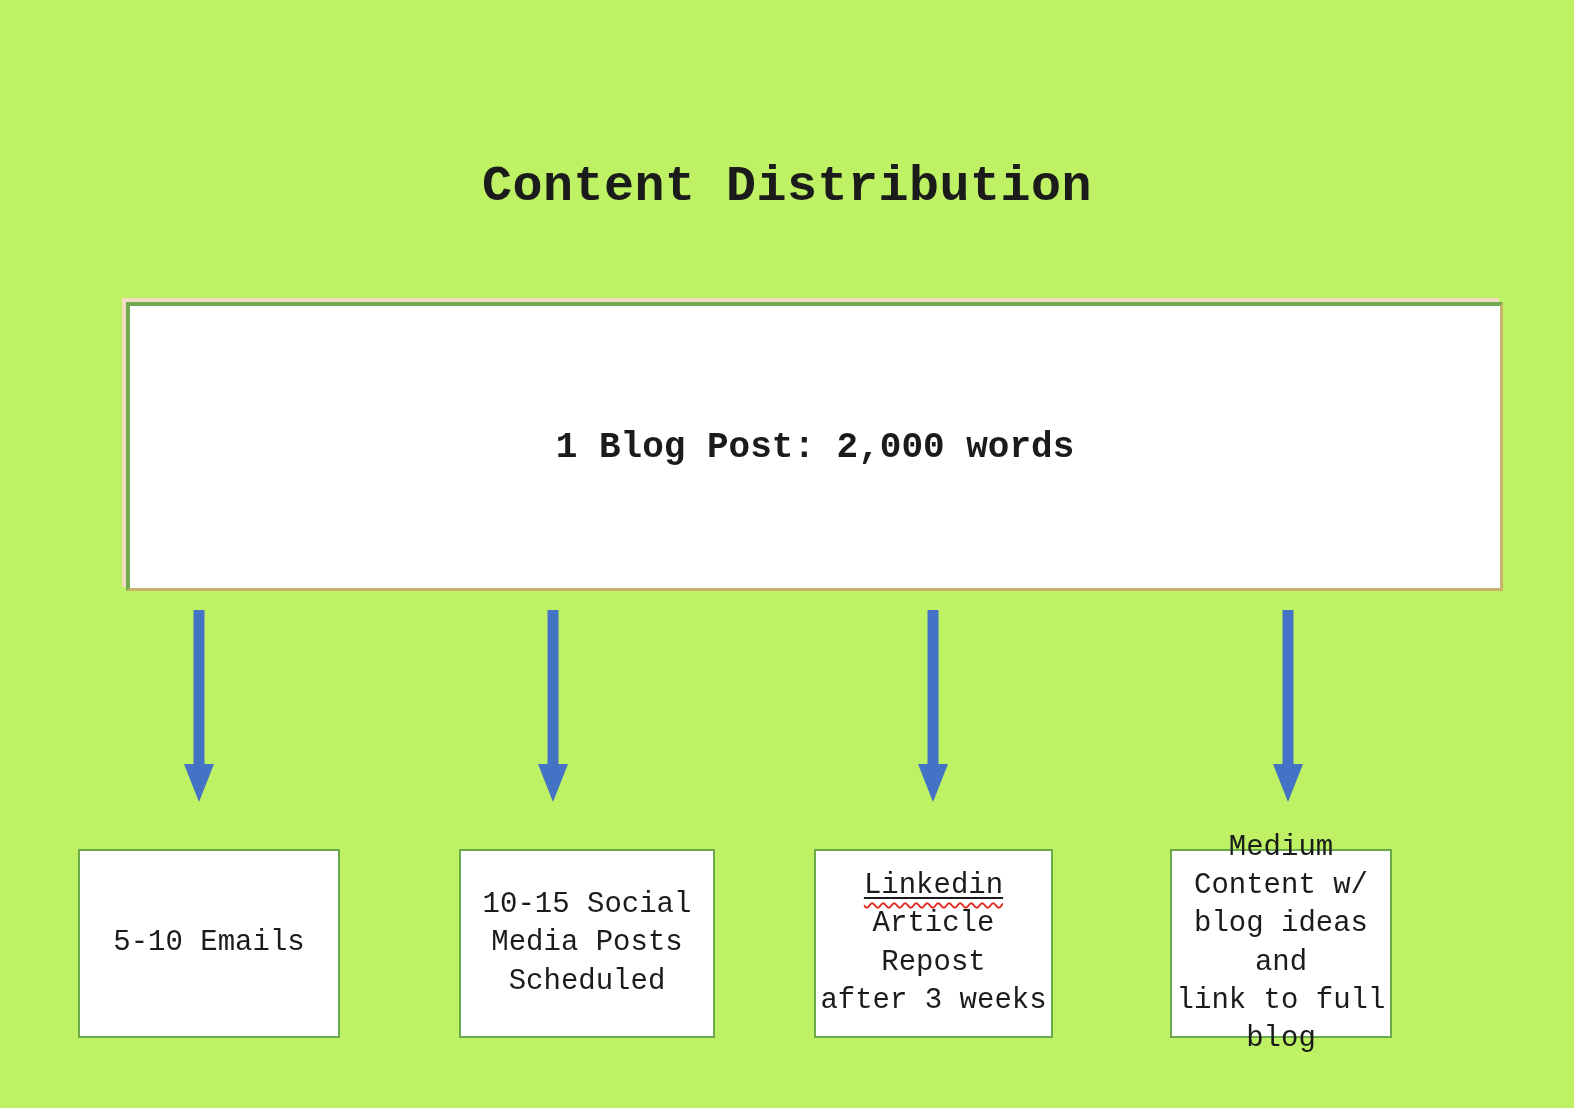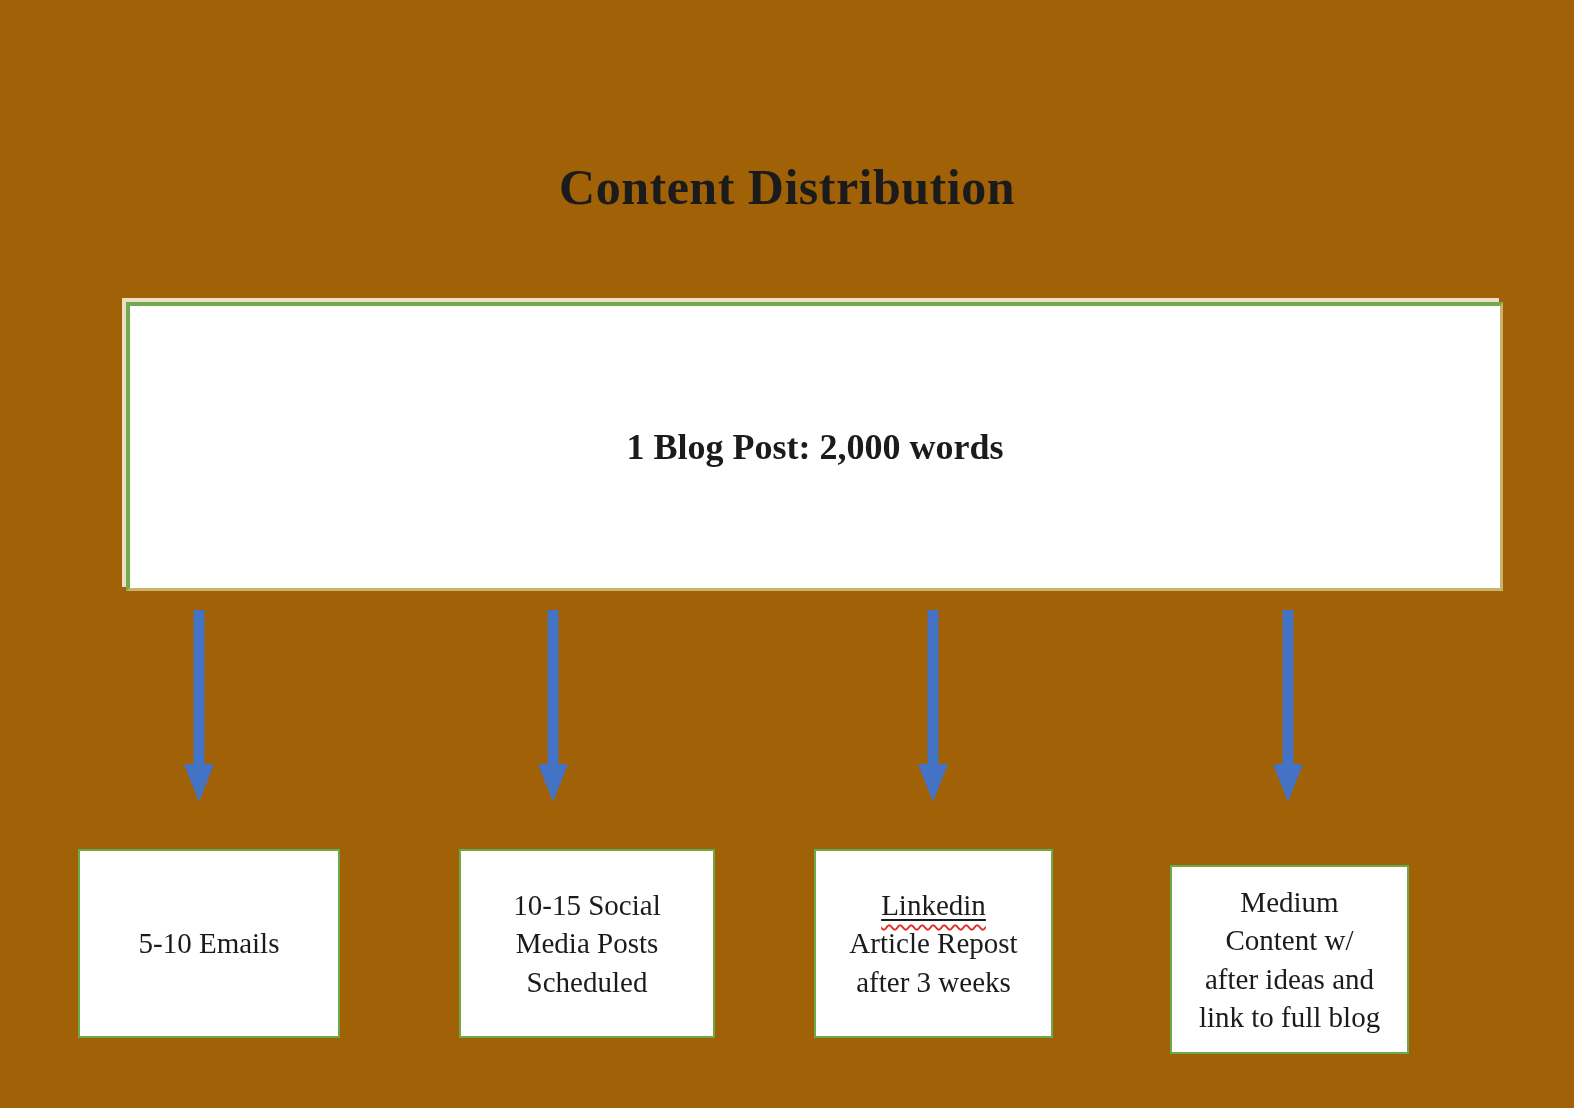--- a/index.html
+++ b/index.html
@@ -1,21 +1,21 @@
 <!DOCTYPE html>
 <html><head>
 <meta charset="utf-8">
 <style>
   html, body { margin: 0; padding: 0; background: #ffffff; }
   .canvas {
     position: relative;
     width: 1574px;
     height: 1108px;
-    background: #a16207;
-    font-family: Liberation Serif, serif;
+    background: #bef264;
+    font-family: Liberation Mono, monospace;
     color: #1b1b1b;
     overflow: hidden;
   }
   .title {
     position: absolute;
     top: 158px;
     left: 0;
     width: 1574px;
     margin: 0;
     text-align: center;
@@ -66,21 +66,21 @@
     flex-direction: column;
     align-items: center;
     justify-content: center;
     text-align: center;
     font-size: 29px;
     line-height: 1.32;
   }
   .target-1 { left: 78px;   width: 262px; }
   .target-2 { left: 459px;  width: 256px; }
   .target-3 { left: 814px;  width: 239px; }
-  .target-4 { left: 1170px; width: 239px; margin-top: 16px; }
+  .target-4 { left: 1170px; width: 222px; }
   .u-straight {
     text-decoration-line: underline;
     text-decoration-style: solid;
     text-decoration-color: #1b1b1b;
     text-decoration-thickness: 2px;
     text-underline-offset: 4px;
   }
   .u-wavy {
     text-decoration-line: underline;
     text-decoration-style: wavy;
@@ -131,17 +131,17 @@
     <div>
       <span class="u-straight"><span class="u-wavy">Linkedin</span></span>
     </div>
     <div>Article Repost</div>
     <div>after 3 weeks</div>
   </div>
 
   <div class="target-box target-4">
     <div>Medium</div>
     <div>Content w/</div>
-    <div>after ideas and</div>
+    <div>blog ideas and</div>
     <div>link to full blog</div>
   </div>
 
 </div>
 
 </body></html>

